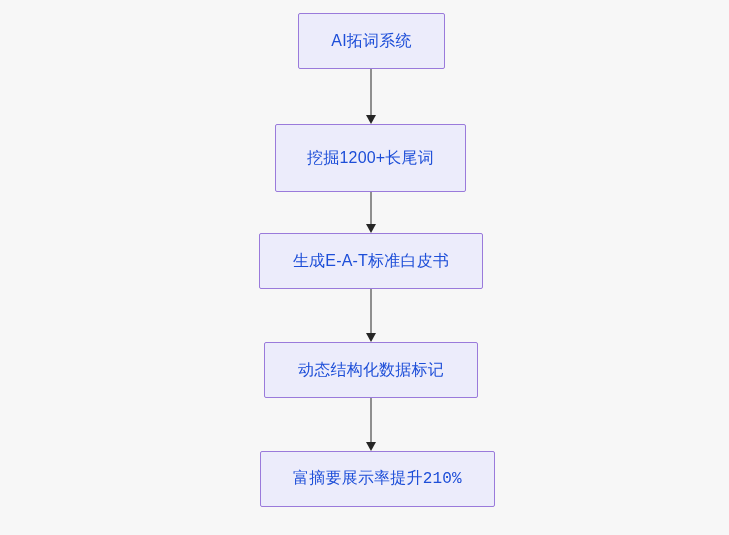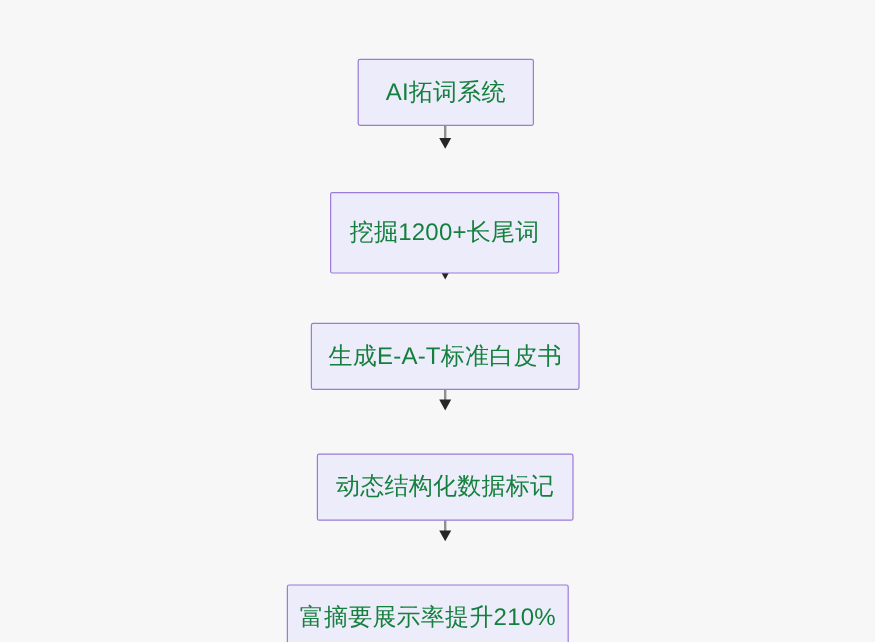--- a/index.html
+++ b/index.html
@@ -20,26 +20,25 @@
   }
   .node {
     position: absolute;
     box-sizing: border-box;
     background: #ececfb;
     border: 1.6px solid #9a7adb;
     border-radius: 2px;
     display: flex;
     align-items: center;
     justify-content: center;
-    color: #15803d;
-    font-size: 20px;
+    color: #1d4ed8;
+    font-size: 16px;
     line-height: 1;
     letter-spacing: 0.2px;
     white-space: nowrap;
-    margin-top: 36px;
   }
   .edge {
     position: absolute;
     width: 0;
   }
   .edge .line {
     position: absolute;
     left: 0;
     top: 0;
     width: 2.2px;
@@ -76,15 +75,15 @@
   </div>
   <div class="edge" style="left: 371px; top: 398px; height: 53px;">
     <div class="line" style="height: 45px;"></div>
     <div class="head" style="top: 44px;"></div>
   </div>
 
   <div class="node" style="left: 298px; top: 13px; width: 147px; height: 56px;">AI拓词系统</div>
   <div class="node" style="left: 275px; top: 124px; width: 191px; height: 68px;">挖掘1200+长尾词</div>
   <div class="node" style="left: 259px; top: 233px; width: 224px; height: 56px;">生成E-A-T标准白皮书</div>
   <div class="node" style="left: 264px; top: 342px; width: 214px; height: 56px;">动态结构化数据标记</div>
-  <div class="node" style="left: 239px; top: 451px; width: 235px; height: 56px;">富摘要展示率提升210%</div>
+  <div class="node" style="left: 260px; top: 451px; width: 235px; height: 56px; font-family: Liberation Mono, monospace;">富摘要展示率提升210%</div>
 
 </div>
 
 </body></html>

